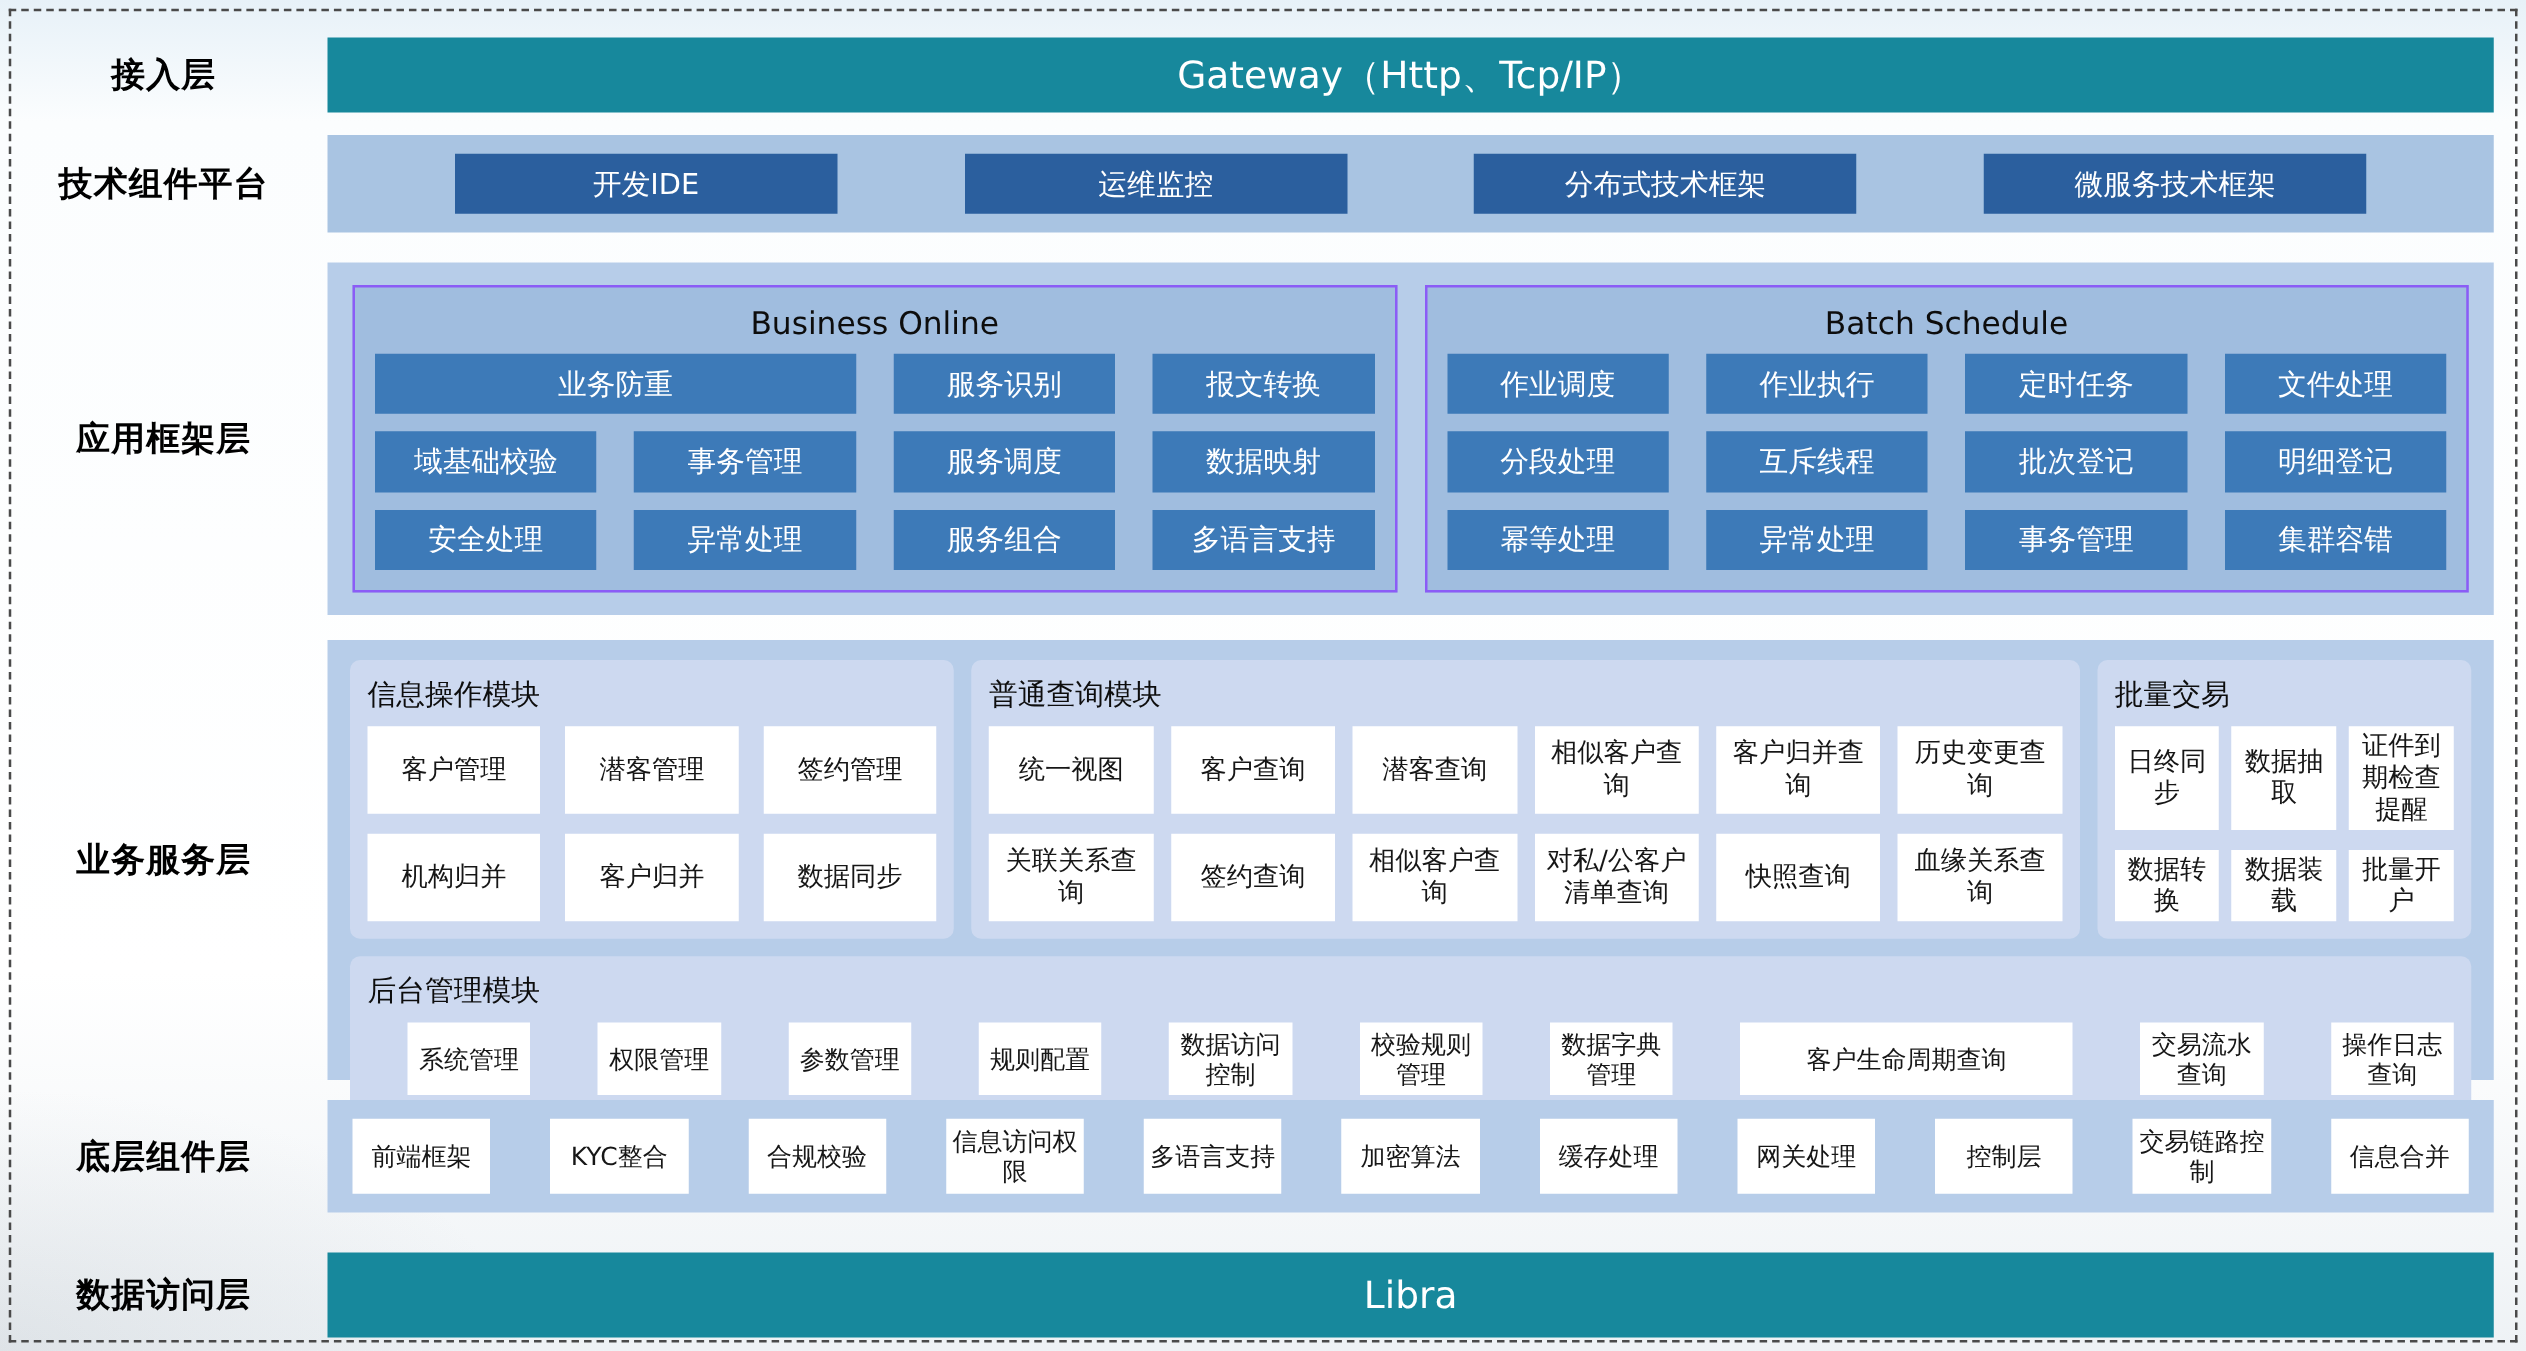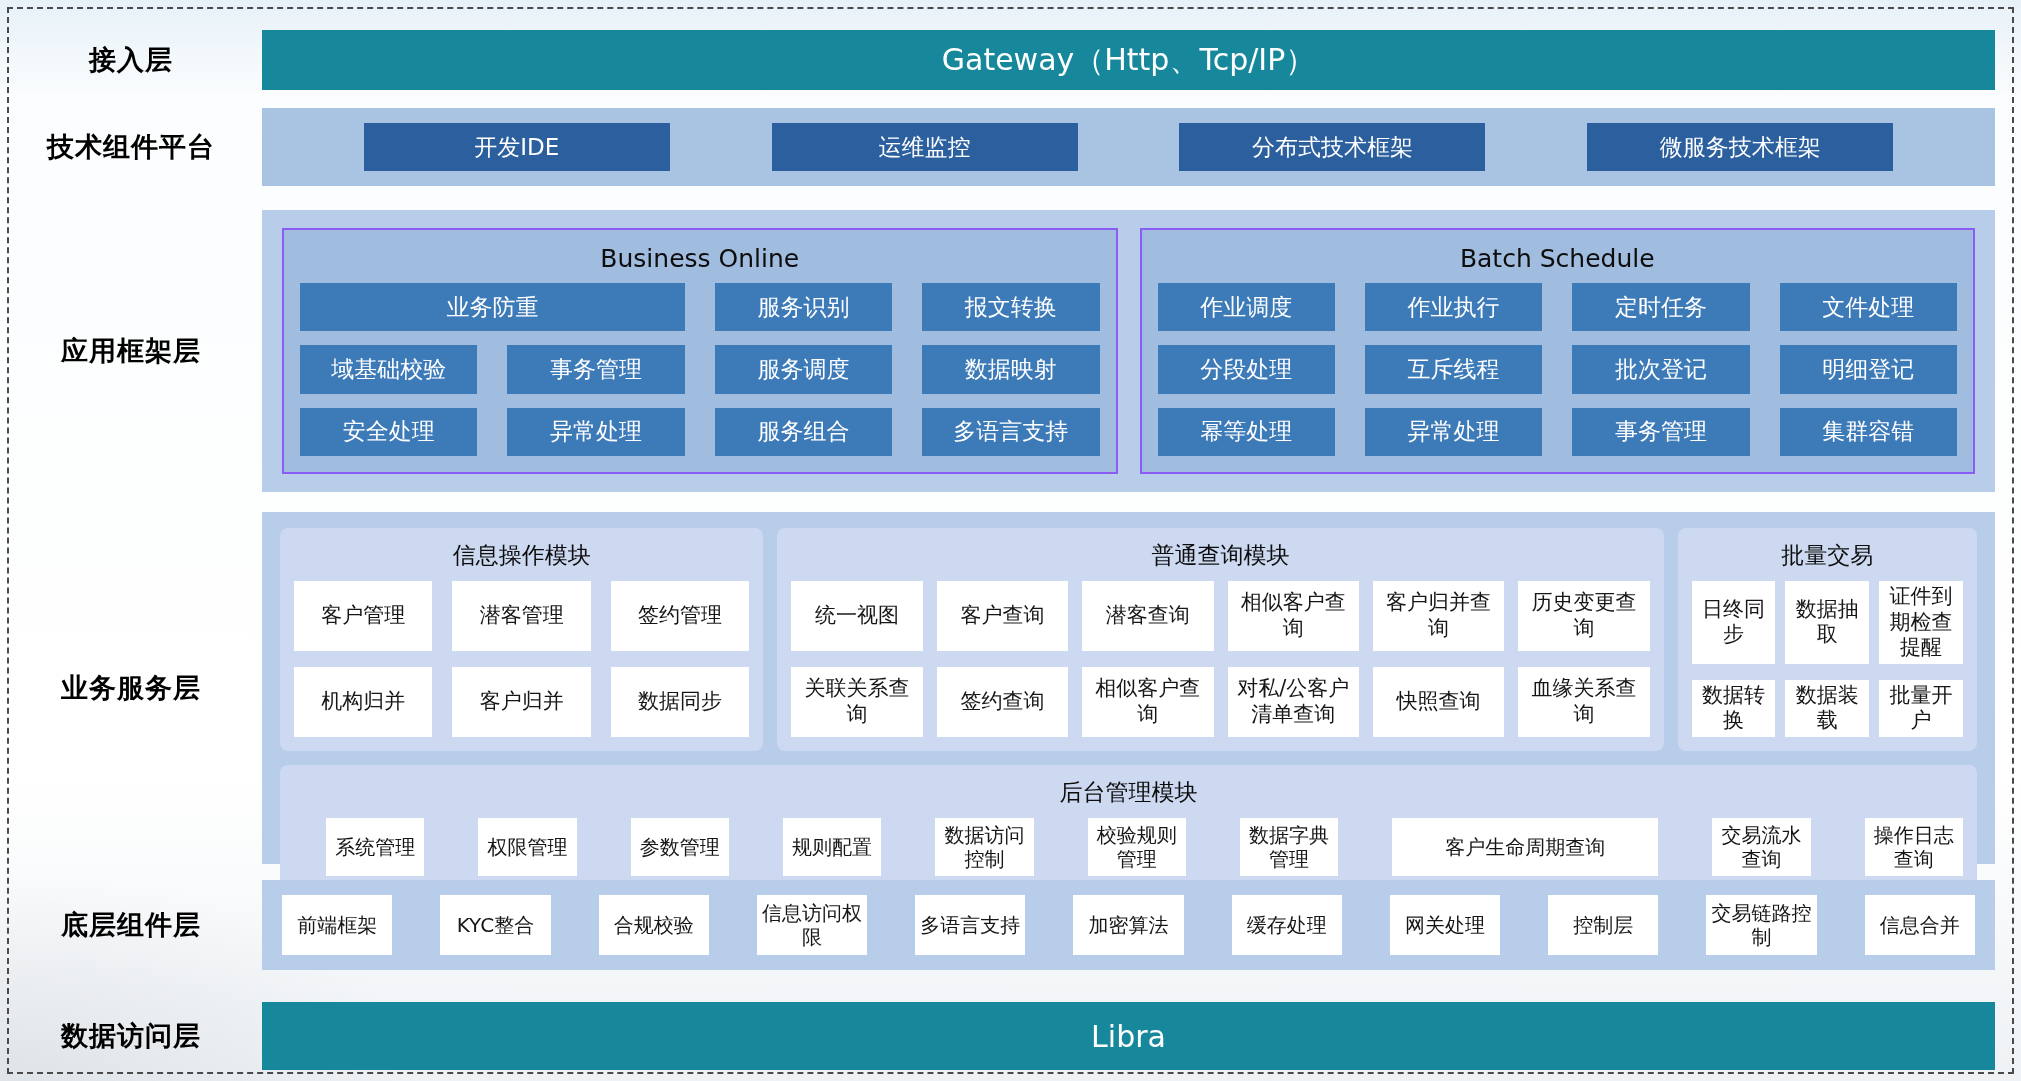--- a/index.html
+++ b/index.html
@@ -93,21 +93,21 @@
     padding: 16px 18px;
     display: flex; flex-direction: column; gap: 14px;
   }
   .top-panels { display: flex; gap: 14px; flex: 1; }
   .panel {
     background: #cdd9f0; border-radius: 8px;
     padding: 6px 14px 14px;
     display: flex; flex-direction: column;
   }
   .panel-title {
-    text-align: center; font-size: 23px; color: #0d0d0d;
+    font-size: 23px; color: #0d0d0d;
     padding: 6px 0 10px; font-weight: 500;
   }
   .panel-info  { flex: 480 1 0; }
   .panel-query { flex: 905 1 0; }
   .panel-trade { flex: 286 1 0; }
   .cell {
     background: #ffffff; color: #161616;
     display: flex; align-items: center; justify-content: center;
     text-align: center; font-size: 21px; line-height: 1.22;
     min-height: 56px; padding: 3px 5px;

